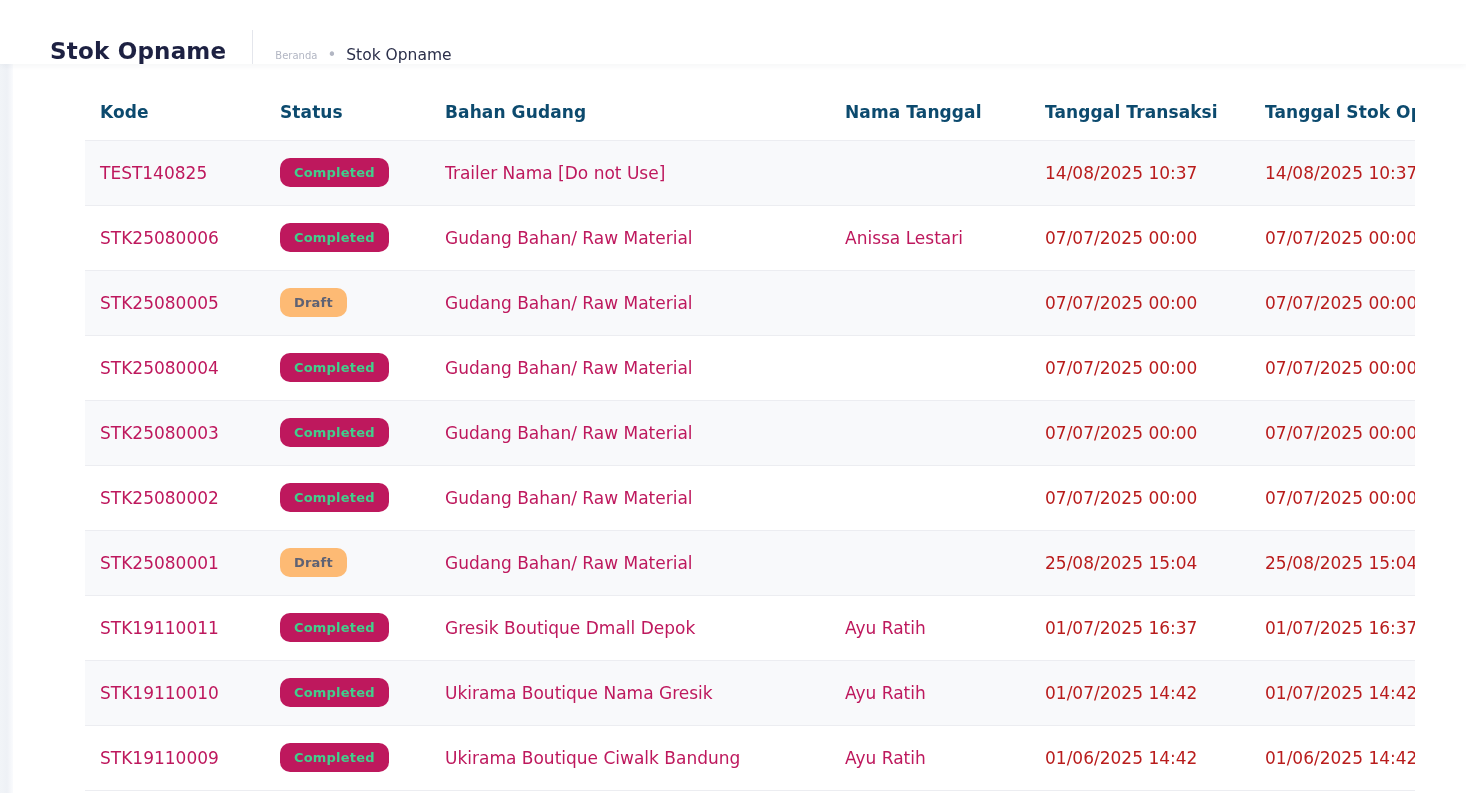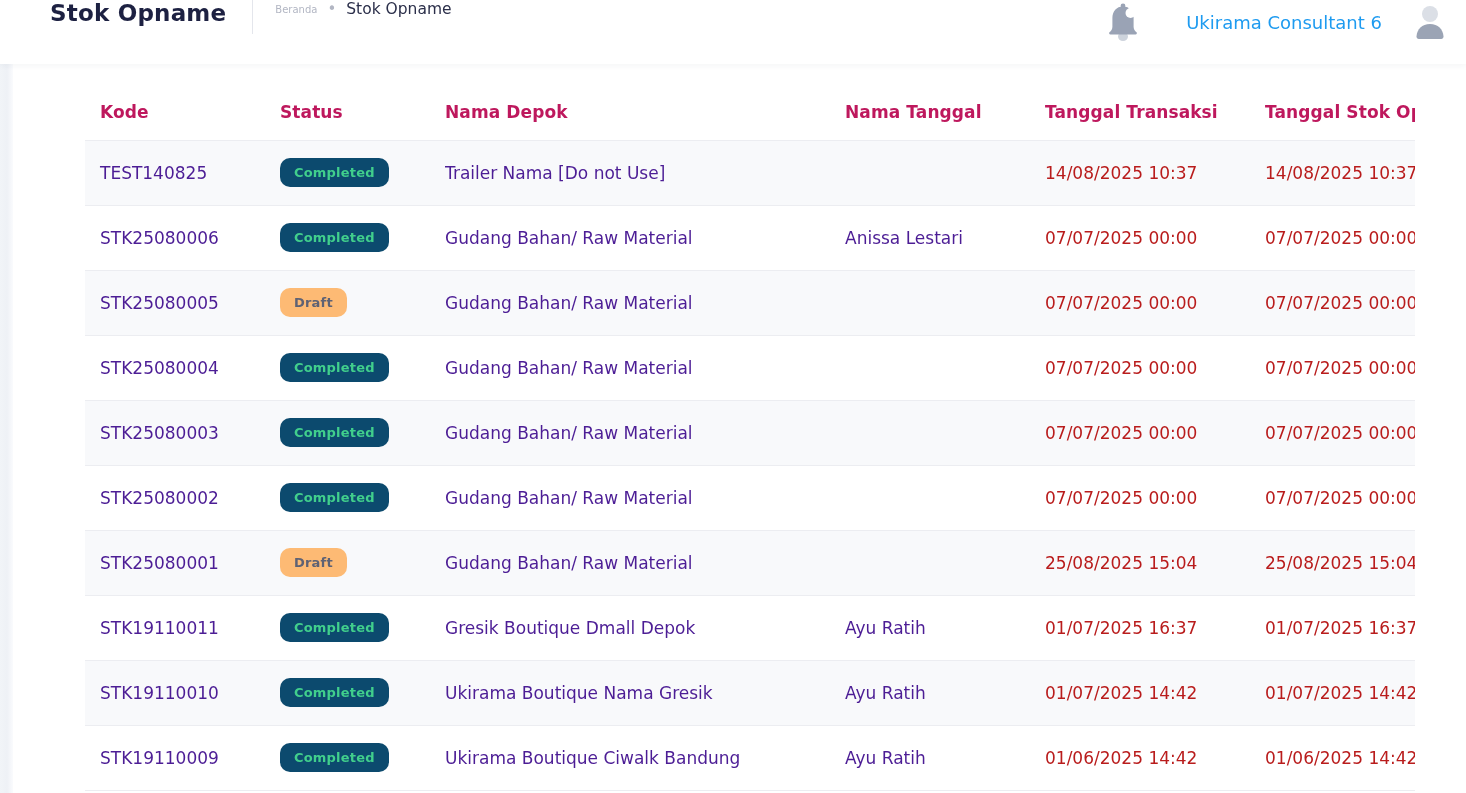--- a/index.html
+++ b/index.html
@@ -9,21 +9,21 @@
     background: #ffffff;
     font-family: "DejaVu Sans", "Liberation Sans", sans-serif;
   }
 
   
   .app-header {
     position: relative;
     height: 64px;
     background: #ffffff;
     display: flex;
-    align-items: flex-start;
+    align-items: flex-end;
     padding: 0 16px 0 50px;
     box-shadow: 0 2px 6px rgba(40,50,80,0.05);
     z-index: 5;
   }
   .page-title {
     font-size: 23px;
     font-weight: bold;
     color: #1d2142;
     letter-spacing: 0.2px;
     white-space: nowrap;
@@ -73,107 +73,90 @@
   col.c-karyawan { width: 200px; }
   col.c-tgltrans { width: 220px; }
   col.c-tglstok  { width: 300px; }
 
   thead th {
     height: 56px;
     text-align: left;
     vertical-align: middle;
     font-size: 17px;
     font-weight: bold;
-    color: #be185d;
+    color: #0c4a6e;
     letter-spacing: 0.1px;
     border-bottom: 1px solid #ecedf1;
     white-space: nowrap;
     background: #ffffff;
   }
   tbody td {
     height: 65px;
     vertical-align: middle;
     font-size: 17px;
     white-space: nowrap;
     overflow: hidden;
   }
   thead th:first-child, tbody td:first-child { padding-left: 15px; }
   tbody tr { border-bottom: 1px solid #ecedf1; }
   tbody tr:nth-child(odd) { background: #f8f9fb; }
   tbody tr:nth-child(even) { background: #ffffff; }
 
   .link {
-    color: #4c1d95;
+    color: #be185d;
     text-decoration: none;
     cursor: pointer;
     text-align: center;
   }
   .date-cell { color: #b91c1c; }
 
   .badge {
     display: inline-block;
     font-size: 13px;
     font-weight: bold;
     letter-spacing: 0.2px;
     padding: 8px 14px;
     border-radius: 10px;
     line-height: 1;
   }
-  .badge.completed { background: #0c4a6e; color: #41cf8c; }
+  .badge.completed { background: #be185d; color: #41cf8c; }
   .badge.draft     { background: #fdba74; color: #5f6274; }
 </style>
 </head>
 <body>
 
 <header class="app-header">
   <div class="page-title">Stok Opname</div>
   <div class="header-divider"></div>
   <nav class="breadcrumb">
     <span class="crumb-home">Beranda</span>
     <span class="crumb-sep">•</span>
     <span class="crumb-current">Stok Opname</span>
   </nav>
 
-  <div class="header-right">
-    <div class="bell-wrap">
-      <svg width="34" height="44" viewBox="0 0 34 44">
-        <ellipse cx="17" cy="36.5" rx="5" ry="4.5" fill="#cdd3dc"></ellipse>
-        <path fill="#9aa3b5" d="M17 6.5c-6.6 0-10.6 4.8-10.6 11.6v8.6c0 2.7-1.3 4.3-2.9 5.6-.8.6-.4 2.2 1 2.2h25c1.4 0 1.8-1.6 1-2.2-1.6-1.3-2.9-2.9-2.9-5.6v-8.6C27.6 11.3 23.6 6.5 17 6.5z"></path>
-        <rect x="14.6" y="3.5" width="4.8" height="5" rx="2.4" fill="#9aa3b5"></rect>
-        <circle cx="24.5" cy="13" r="5" fill="#ffffff"></circle>
-      </svg>
-    </div>
-    <div class="user-name">Ukirama Consultant 6</div>
-    <div class="avatar-wrap">
-      <svg width="40" height="40" viewBox="0 0 40 40">
-        <circle cx="20" cy="12" r="8" fill="#dbdfe6"></circle>
-        <path fill="#9ba4b5" d="M20 22c-8 0-13 5-13.5 12.5 0 1.4.9 2.5 2.3 2.5h22.4c1.4 0 2.3-1.1 2.3-2.5C33 27 28 22 20 22z"></path>
-      </svg>
-    </div>
-  </div>
 </header>
 
 <div class="side-sliver"></div>
 
 <main class="content">
   <div class="table-clip">
     <table>
       <colgroup>
         <col class="c-kode">
           <col class="c-status">
           <col class="c-gudang">
         <col class="c-karyawan">
           <col class="c-tgltrans">
           <col class="c-tglstok">
       </colgroup>
       <thead>
         <tr>
           <th>Kode</th>
           <th>Status</th>
-          <th>Nama Depok</th>
+          <th>Bahan Gudang</th>
           <th>Nama Tanggal</th>
           <th>Tanggal Transaksi</th>
           <th>Tanggal Stok Opname</th>
         </tr>
       </thead>
       <tbody id="table-body">
   <tr>
     <td><a class="link">TEST140825</a></td>
     <td><span class="badge completed">Completed</span></td>
     <td><a class="link">Trailer Nama [Do not Use]</a></td>

